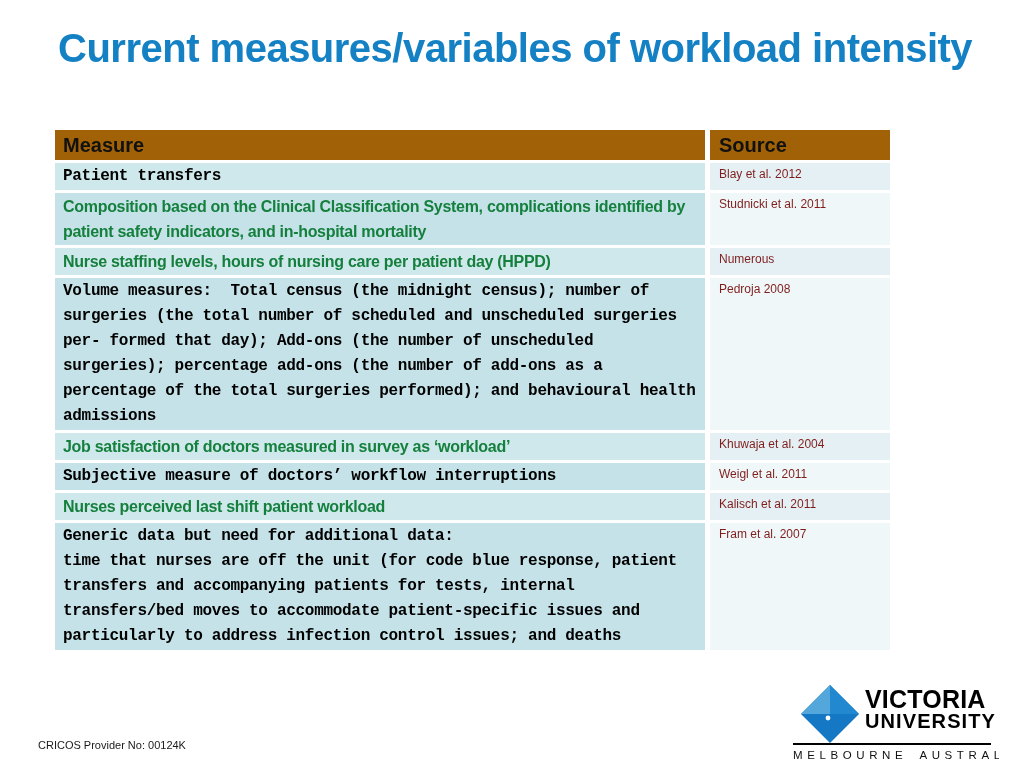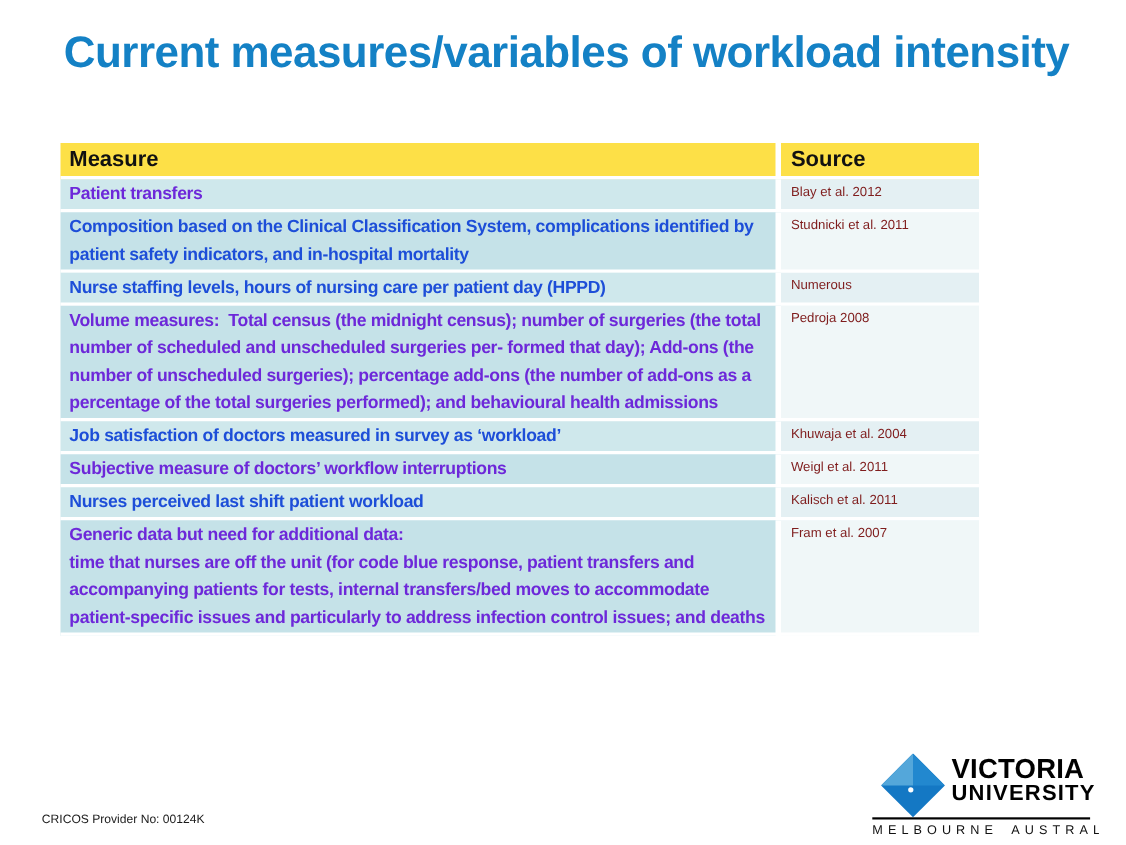--- a/index.html
+++ b/index.html
@@ -20,37 +20,37 @@
     border-collapse:separate;border-spacing:0;
     table-layout:fixed;
   }
   .wl-table th, .wl-table td{
     border-bottom:3px solid #ffffff;
     text-align:left;
   }
   .col-measure{width:655px;}
   .col-source{width:180px;}
   .wl-table th{
-    background:#fde047;color:#111111;
+    background:#a16207;color:#111111;
     font-size:20px;font-weight:bold;
     padding:3px 8px;height:24px;
     border-right:5px solid #ffffff;
   }
   .wl-table th.src-h{border-right:none;padding-left:9px;}
   td.measure{
     background:#c7e3e8;
     font-size:16px;font-weight:bold;line-height:25px;
     letter-spacing:-0.3px;
     padding:1px 8px;
     border-right:5px solid #ffffff;
     vertical-align:middle;
     white-space:pre-line;
-    color:#1d4ed8;
+    color:#15803d;
   }
-  td.measure.blue{color:#6d28d9;}
+  td.measure.blue{color:#000000;font-family:Liberation Mono, monospace;}
   td.source{
     background:#eaf4f5;
     font-size:12px;line-height:15px;color:#7f1d1d;
     padding:4px 9px;vertical-align:top;
   }
   tbody tr:nth-child(odd)  td.measure{background:#cfe8ec;}
   tbody tr:nth-child(even) td.measure{background:#c5e2e8;}
   tbody tr:nth-child(odd)  td.source{background:#e4f0f3;}
   tbody tr:nth-child(even) td.source{background:#f0f7f8;}
 

